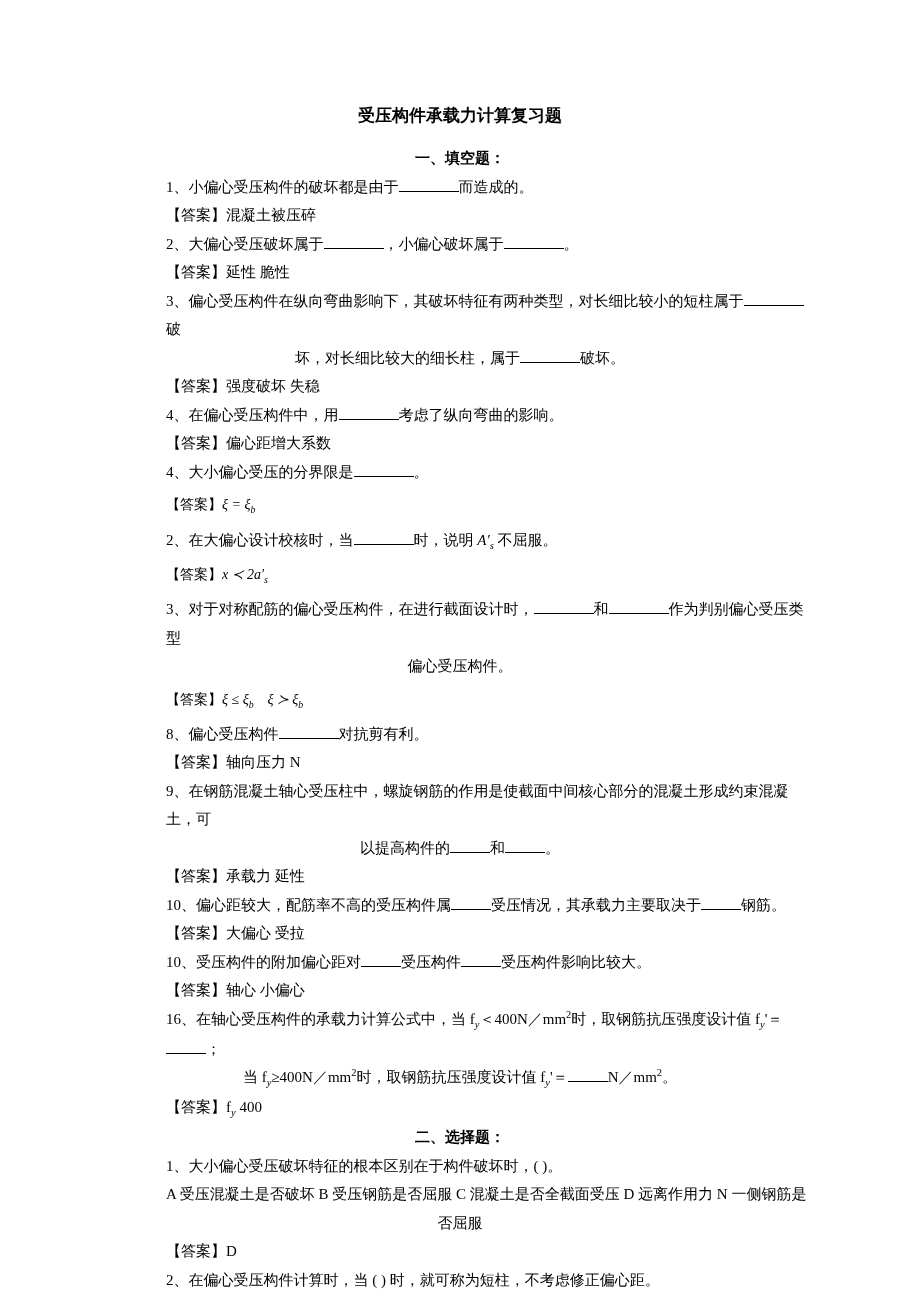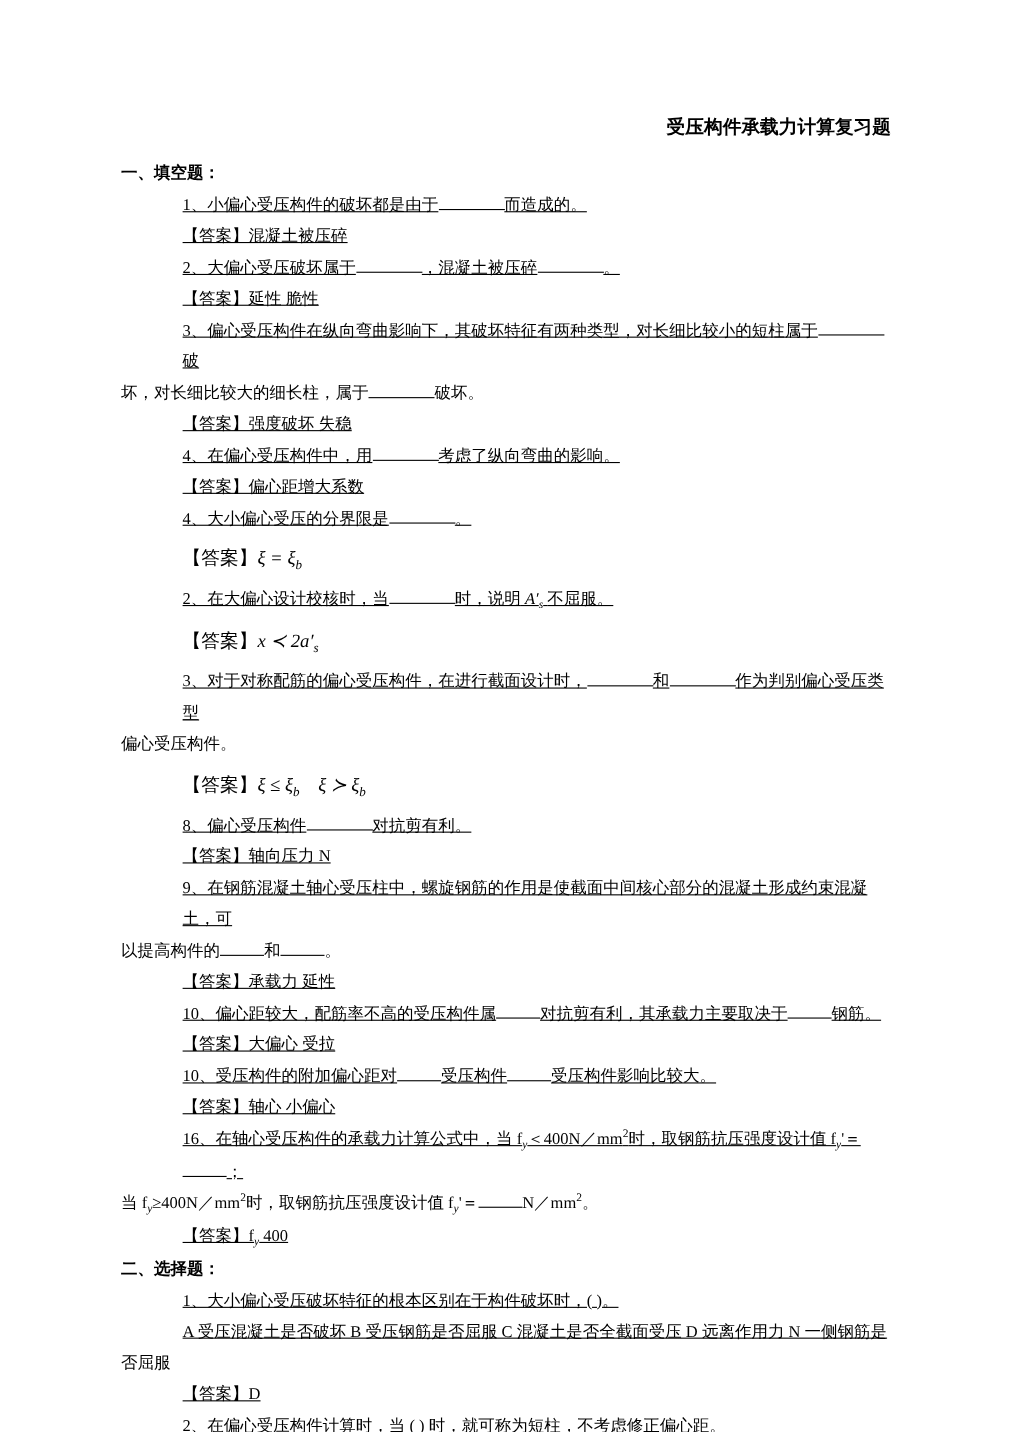--- a/index.html
+++ b/index.html
@@ -7,39 +7,39 @@
       font-size: 15px;
       line-height: 1.9;
       color: #000;
       background: #fff;
       margin: 0;
       padding: 100px 110px 60px 110px;
       width: 920px;
       box-sizing: border-box;
     }
     .title {
-      text-align: right;
+      text-align: center;
       font-weight: bold;
       font-size: 17px;
       margin-bottom: 12px;
     }
     .section-heading {
       font-weight: bold;
       margin: 0;
     }
     .indent {
       padding-left: 56px;
       text-indent: 0;
       margin: 0;
-      text-decoration: underline;
     }
     .no-indent {
       padding-left: 0;
       text-indent: 0;
       margin: 0;
+      text-align: center;
     }
     .blank {
       display: inline-block;
       border-bottom: 1px solid #000;
       height: 0.95em;
       vertical-align: baseline;
     }
     .b60 { width: 60px; }
     .b40 { width: 40px; }
     .formula {
@@ -52,37 +52,37 @@
       font-style: italic;
     }
     .formula .sup {
       font-size: 0.7em;
       vertical-align: super;
       font-style: normal;
     }
     .formula-block {
       padding-left: 56px;
       margin: 6px 0;
-      font-size: 17px;
+      font-size: 14px;
     }
   </style>
 </head>
 <body>
 
 <div class="title">受压构件承载力计算复习题</div>
 
 <div class="section-heading no-indent">一、填空题：</div>
 
 <p class="indent">
   <span>1、小偏心受压构件的破坏都是由于</span><span class="blank b60"></span><span>而造成的。</span>
 </p>
 <p class="indent">【答案】混凝土被压碎</p>
 
 <p class="indent">
-  <span>2、大偏心受压破坏属于</span><span class="blank b60"></span><span>，混凝土被压碎</span><span class="blank b60"></span><span>。</span>
+  <span>2、大偏心受压破坏属于</span><span class="blank b60"></span><span>，小偏心破坏属于</span><span class="blank b60"></span><span>。</span>
 </p>
 <p class="indent">【答案】延性    脆性</p>
 
 <p class="indent">
   <span>3、偏心受压构件在纵向弯曲影响下，其破坏特征有两种类型，对长细比较小的短柱属于</span><span class="blank b60"></span><span>破</span>
 </p>
 <p class="no-indent">
   <span>坏，对长细比较大的细长柱，属于</span><span class="blank b60"></span><span>破坏。</span>
 </p>
 <p class="indent">【答案】强度破坏    失稳</p>
@@ -119,21 +119,21 @@
 </p>
 <p class="indent">【答案】轴向压力 N</p>
 
 <p class="indent">9、在钢筋混凝土轴心受压柱中，螺旋钢筋的作用是使截面中间核心部分的混凝土形成约束混凝土，可</p>
 <p class="no-indent">
   <span>以提高构件的</span><span class="blank b40"></span><span>和</span><span class="blank b40"></span><span>。</span>
 </p>
 <p class="indent">【答案】承载力      延性</p>
 
 <p class="indent">
-  <span>10、偏心距较大，配筋率不高的受压构件属</span><span class="blank b40"></span><span>对抗剪有利，其承载力主要取决于</span><span class="blank b40"></span><span>钢筋。</span>
+  <span>10、偏心距较大，配筋率不高的受压构件属</span><span class="blank b40"></span><span>受压情况，其承载力主要取决于</span><span class="blank b40"></span><span>钢筋。</span>
 </p>
 <p class="indent">【答案】大偏心      受拉</p>
 
 <p class="indent">
   <span>10、受压构件的附加偏心距对</span><span class="blank b40"></span><span>受压构件</span><span class="blank b40"></span><span>受压构件影响比较大。</span>
 </p>
 <p class="indent">【答案】轴心      小偏心</p>
 
 <p class="indent">
   <span>16、在轴心受压构件的承载力计算公式中，当 f</span><span class="formula"><span class="sub">y</span></span><span>＜400N／mm</span><span class="formula"><span class="sup">2</span></span><span>时，取钢筋抗压强度设计值 f</span><span class="formula"><span class="sub">y</span></span><span>'＝</span><span class="blank b40"></span><span>；</span>

